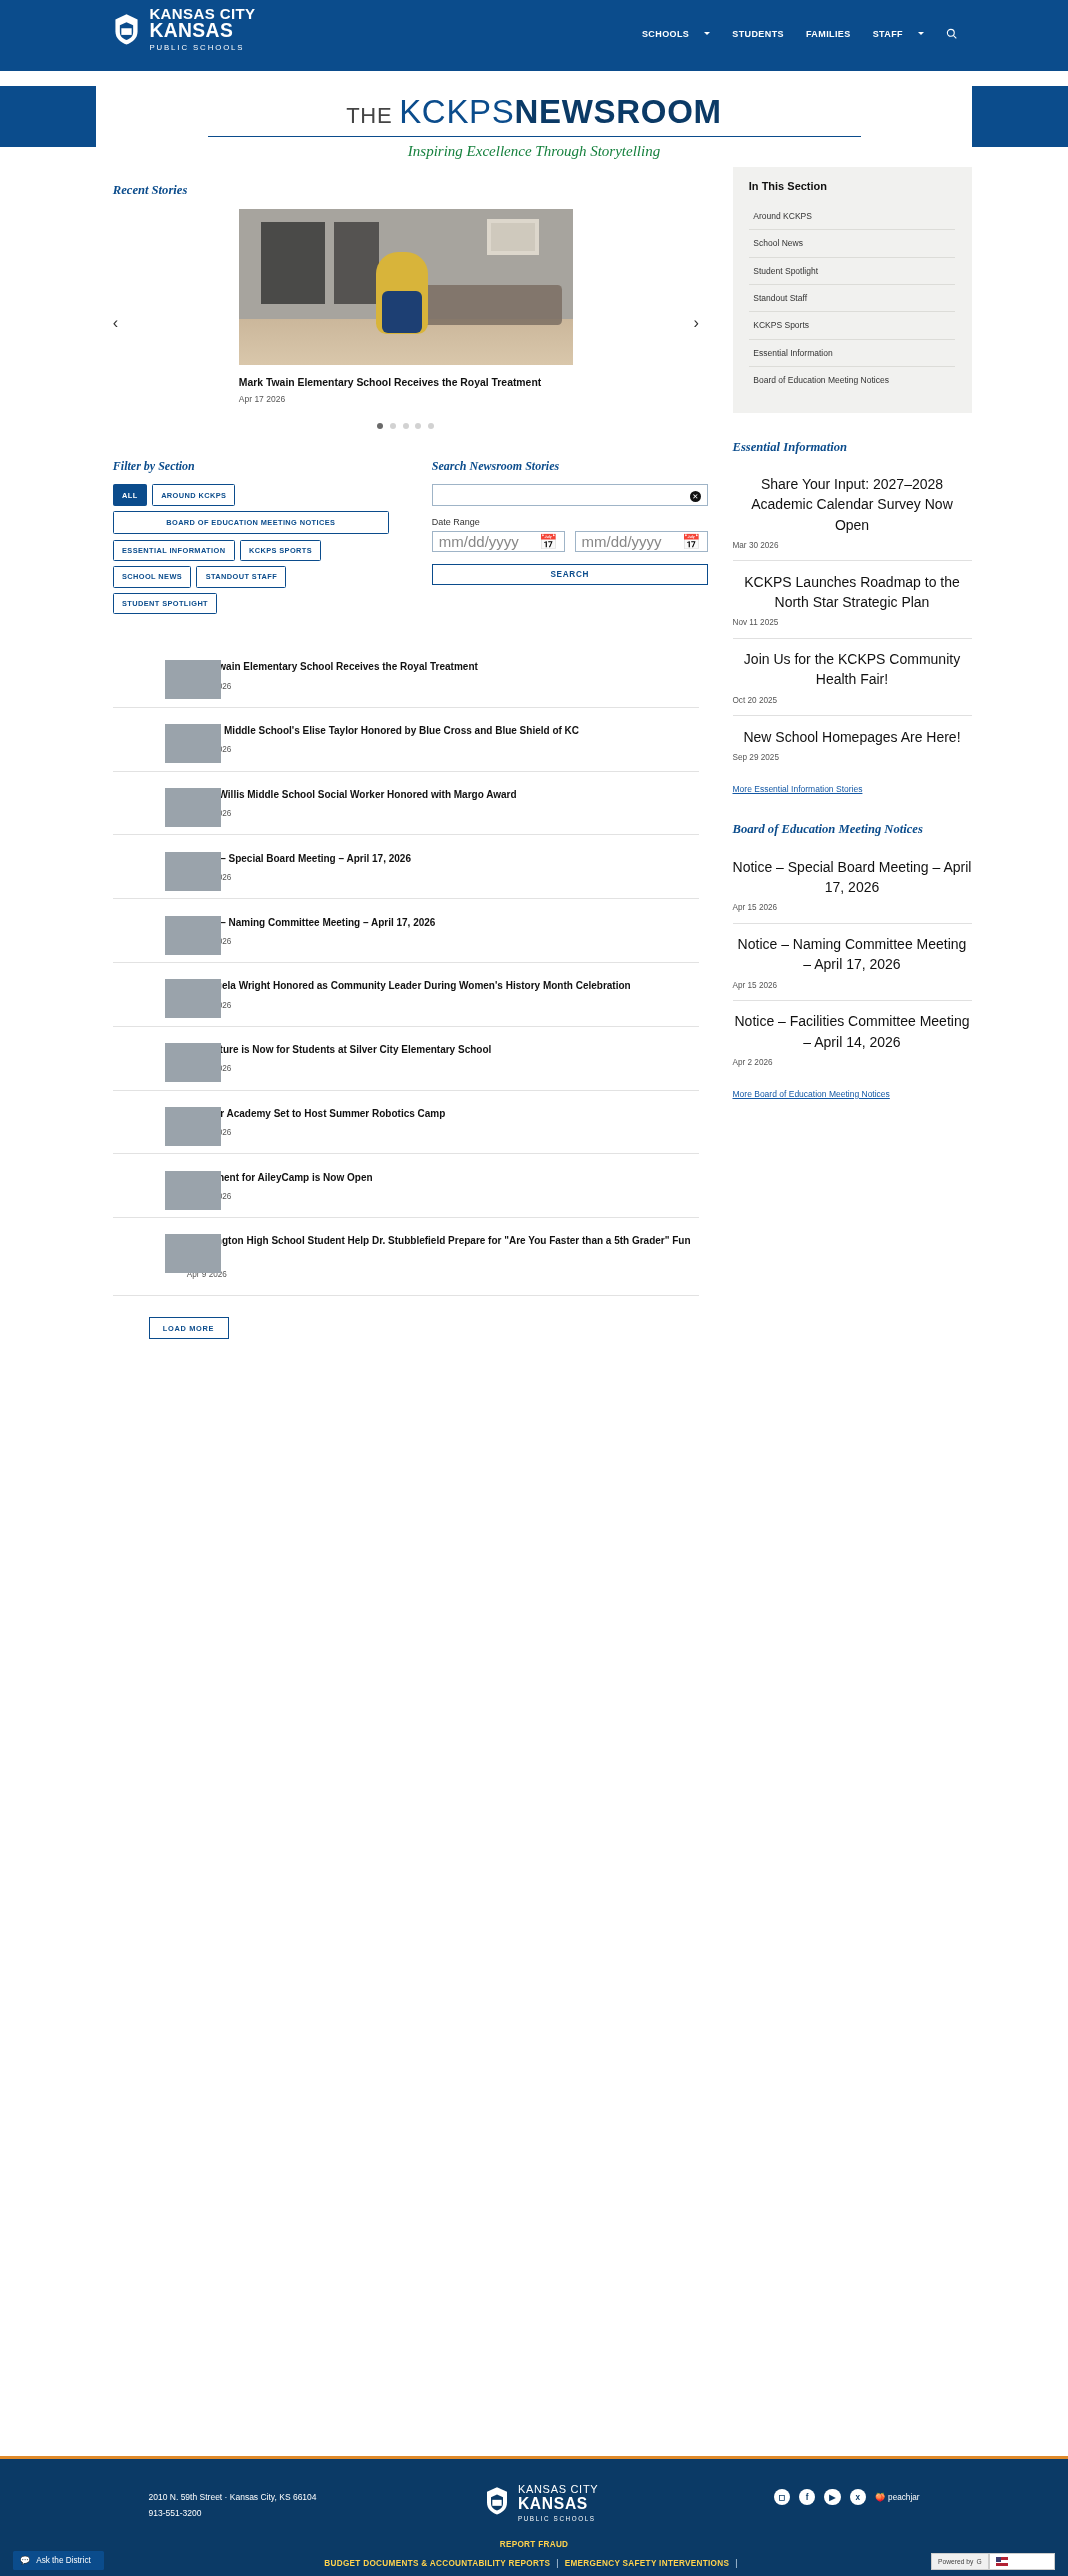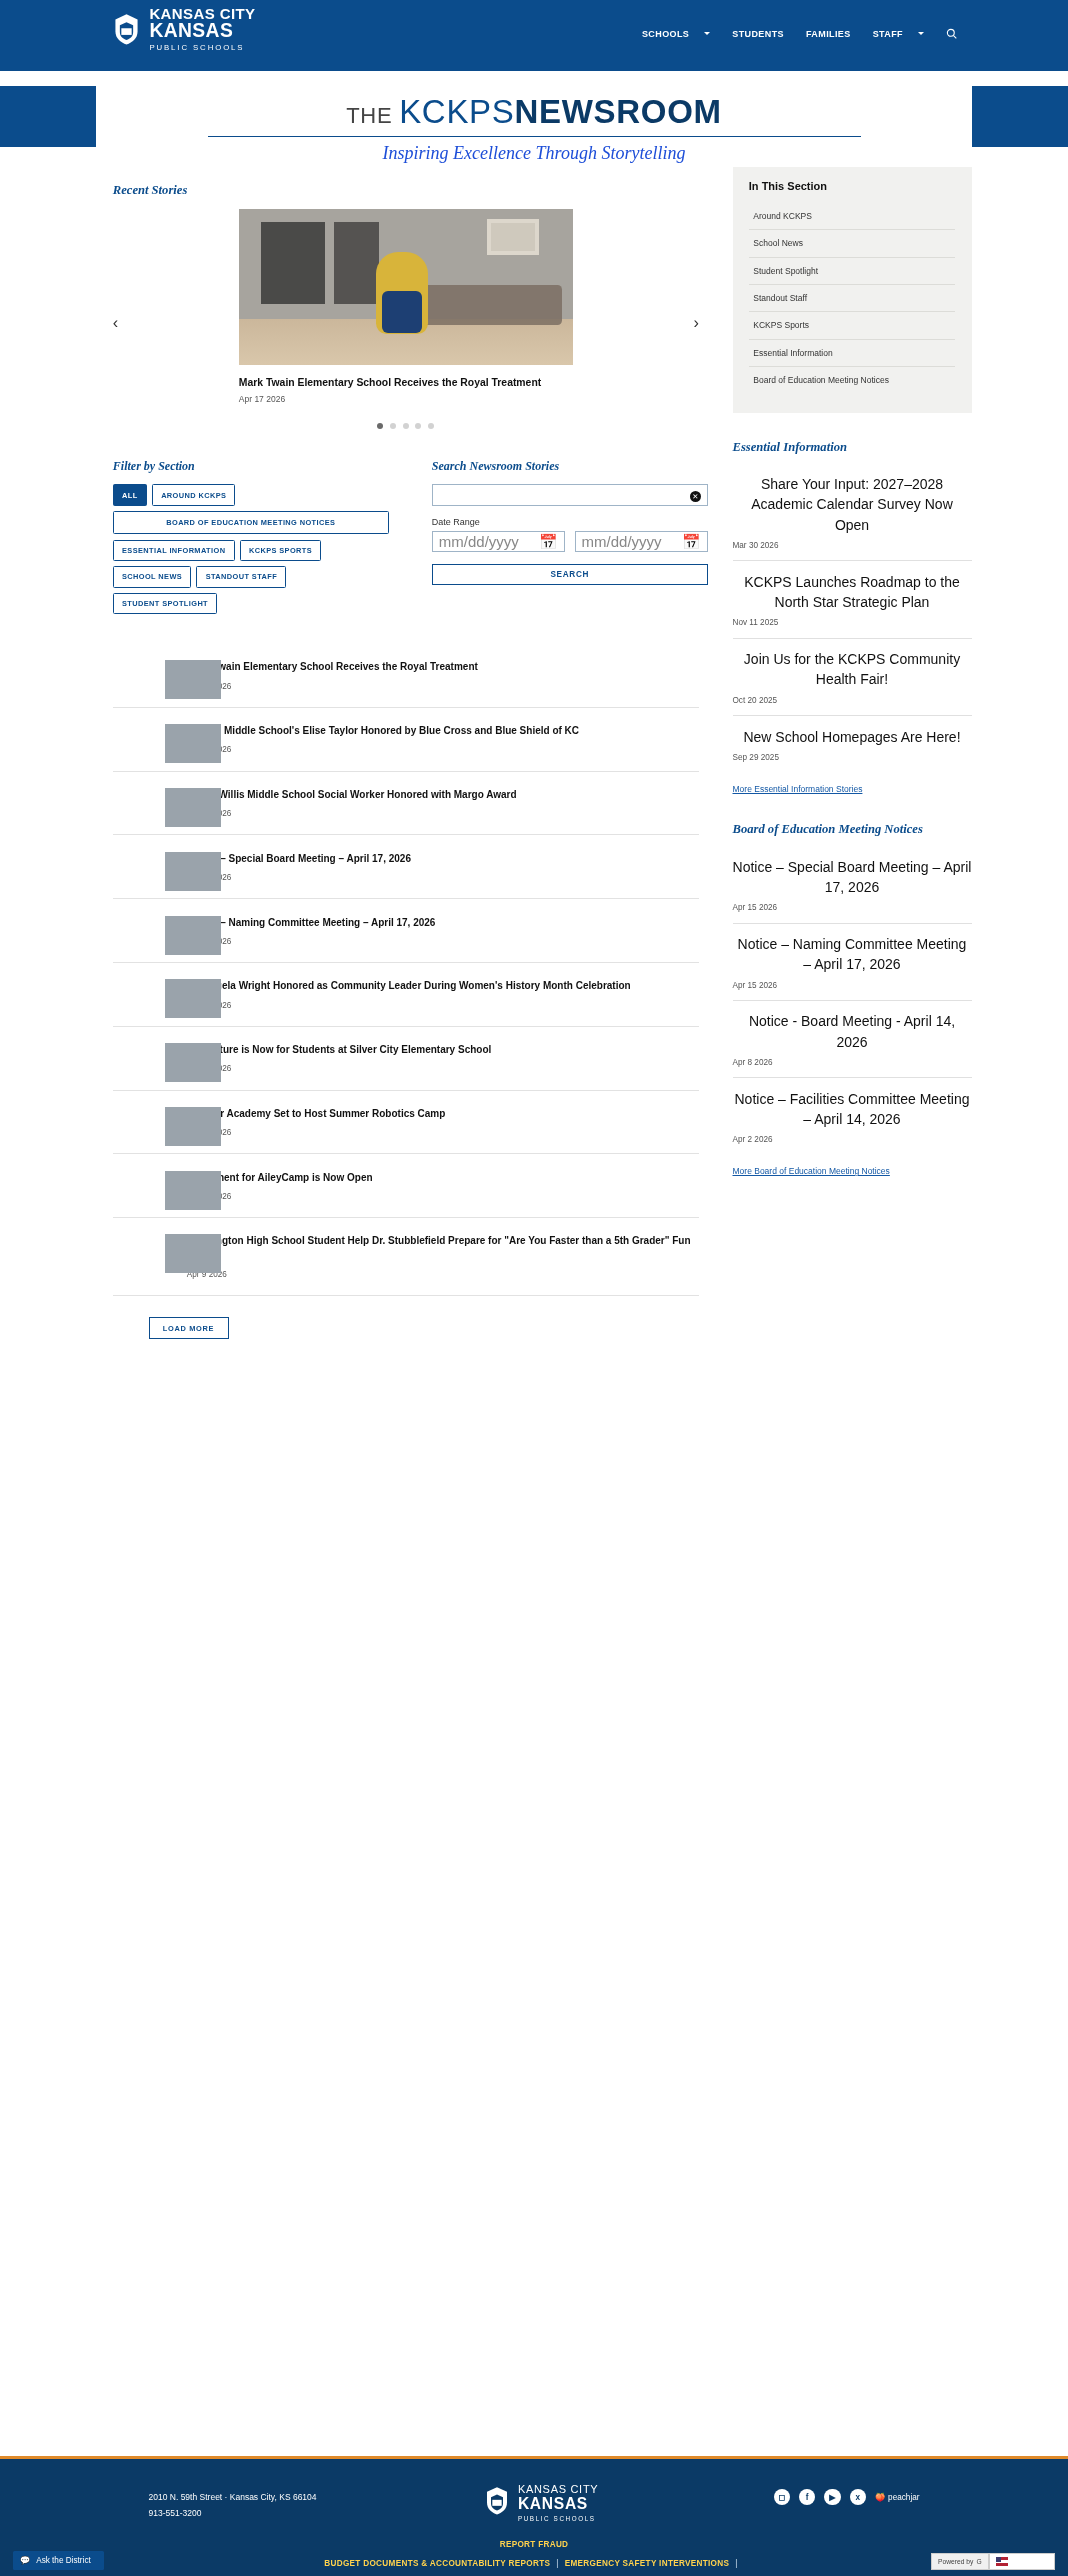--- a/index.html
+++ b/index.html
@@ -39,21 +39,21 @@
 
   
   .hero { position:relative; height:96px; background:#ffffff; margin-top:0;padding-left:28px; }
   .hero .blue-left { position:absolute; left:0; top:15px; width:96px; height:61px; background:#0b4c8c; }
   .hero .blue-right { position:absolute; right:0; top:15px; width:96px; height:61px; background:#0b4c8c; }
   .hero .title { position:absolute; left:0; right:0; top:22px; text-align:center; }
   .hero .title .t1 { font-size:33px; letter-spacing:0.7px; color:#0b4c8c; font-weight:300; }
   .hero .title .t1 b { font-weight:bold; color:#0b3a66; }
   .hero .title .t1 .the { font-size:22px; color:#444; font-weight:400; }
   .hero .rule { width:653px; height:1.5px; background:#0b4c8c; margin:4.5px auto 0; }
-  .hero .sub { font-family:"Liberation Serif", serif; font-style:italic; color:#1d4ed8; font-size:18px; margin-top:6px; }
+  .hero .sub { font-family:"Liberation Serif", serif; font-style:italic; color:#15803d; font-size:15px; margin-top:6px; }
 
   
   .page { position:relative; width:1068px; padding:0 0 0 0; }
   .content { position:relative; width:875px; margin:0 auto; display:flex; gap:28px; }
   .col-main { width:608px; }
   .col-side { width:239px; }
 
   .section-label { font-family:"Liberation Serif", serif; font-style:italic; font-weight:bold; color:#0b4c8c; font-size:12.6px; margin:16.3px 0 10.4px 16.3px;}
 
   
@@ -393,24 +393,20 @@
 
       <div class="side-head">Board of Education Meeting Notices</div>
       <div class="side-item">
         <div class="t">Notice – Special Board Meeting – April 17, 2026</div>
         <div class="d">Apr 15 2026</div>
       </div>
       <div class="side-item">
         <div class="t">Notice – Naming Committee Meeting – April 17, 2026</div>
         <div class="d">Apr 15 2026</div>
       </div>
-      <div class="side-item">
-        <div class="t">Notice - Board Meeting - April 14, 2026</div>
-        <div class="d">Apr 8 2026</div>
-      </div>
       <div class="side-item" style="border-bottom:none">
         <div class="t">Notice – Facilities Committee Meeting – April 14, 2026</div>
         <div class="d">Apr 2 2026</div>
       </div>
       <a class="side-more">More Board of Education Meeting Notices</a>
     </div>
 
   </div>
 </div>
 

